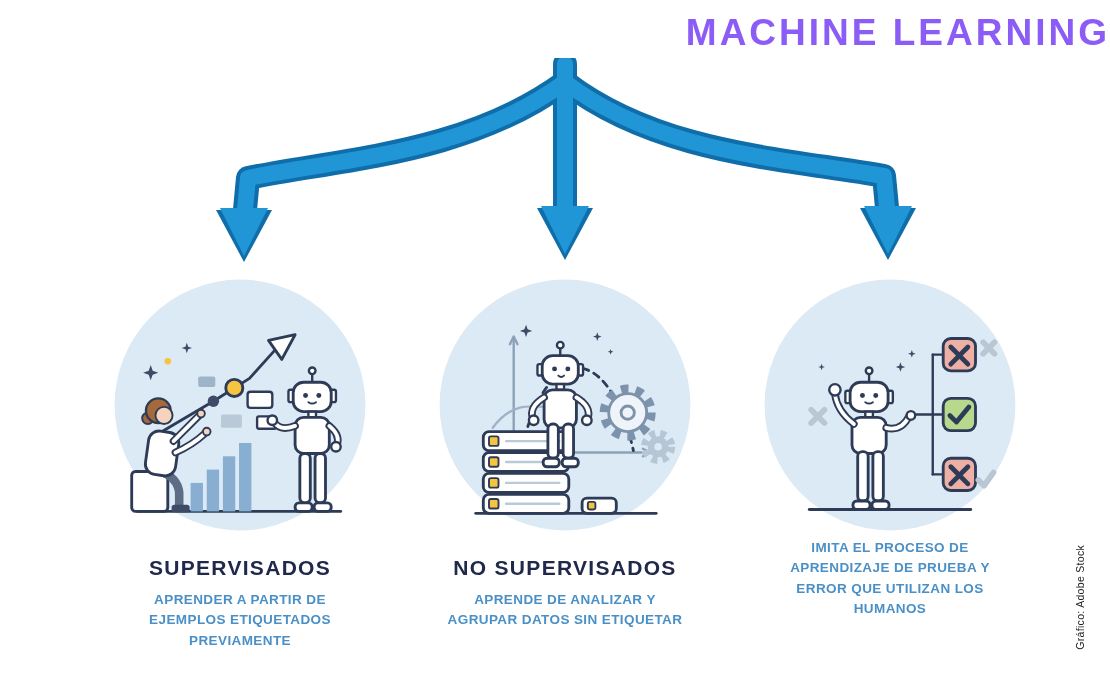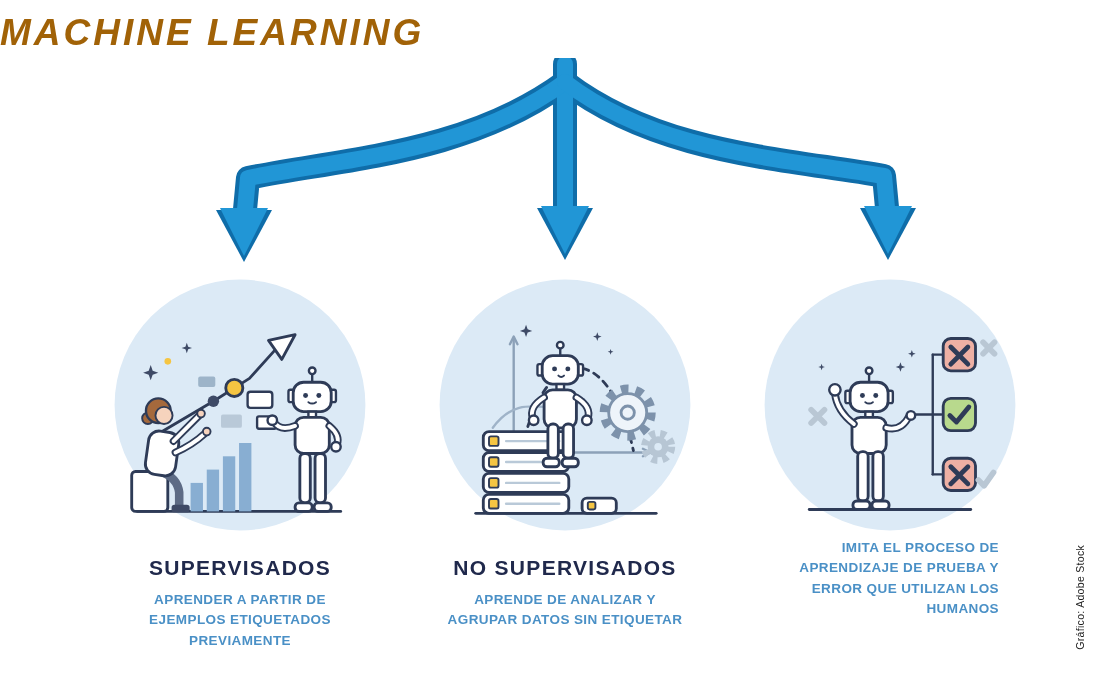--- a/index.html
+++ b/index.html
@@ -1,39 +1,39 @@
 <!DOCTYPE html>
 <html><head>
 <meta charset="utf-8">
 <style>
   html,body{margin:0;padding:0;background:#ffffff;}
   .canvas{
     position:relative;width:1110px;height:698px;background:#ffffff;overflow:hidden;
     font-family:"Liberation Sans",sans-serif;
   }
   .title{
-    position:absolute;top:12px;left:0;width:100%;margin:0;text-align:left;
-    font-size:37px;font-weight:800;letter-spacing:3px;color:#a16207;font-style:italic;
+    position:absolute;top:12px;left:0;width:100%;margin:0;text-align:right;
+    font-size:37px;font-weight:800;letter-spacing:3px;color:#8b5cf6;
   }
   .arrows{position:absolute;top:58px;left:0;}
   .column{position:absolute;top:272px;width:310px;text-align:center;}
   .col-1{left:85px;}
   .col-2{left:410px;}
   .col-3{left:735px;}
   .circle-illustration{width:266px;height:266px;margin:0 auto;}
   .circle-illustration svg{display:block;width:100%;height:100%;}
   .branch-heading{
     margin:18px 0 10px;font-size:21px;font-weight:800;letter-spacing:1.3px;color:#20294c;
   }
   .branch-desc{
     margin:0 auto;font-size:13.5px;font-weight:700;letter-spacing:.4px;line-height:1.5;color:#4a90c6;
   }
   .col-1 .branch-desc{max-width:212px;}
   .col-2 .branch-desc{max-width:242px;}
-  .col-3 .branch-desc{max-width:218px;text-align:right;}
+  .col-3 .branch-desc{max-width:218px;}
   .credit{
     position:absolute;right:24px;bottom:48px;
     writing-mode:vertical-rl;transform:rotate(180deg);
     font-size:10.5px;color:#1c1c1c;letter-spacing:.3px;
   }
   .hidden-defs{position:absolute;width:0;height:0;overflow:hidden;}
 </style>
 </head>
 <body>
 

